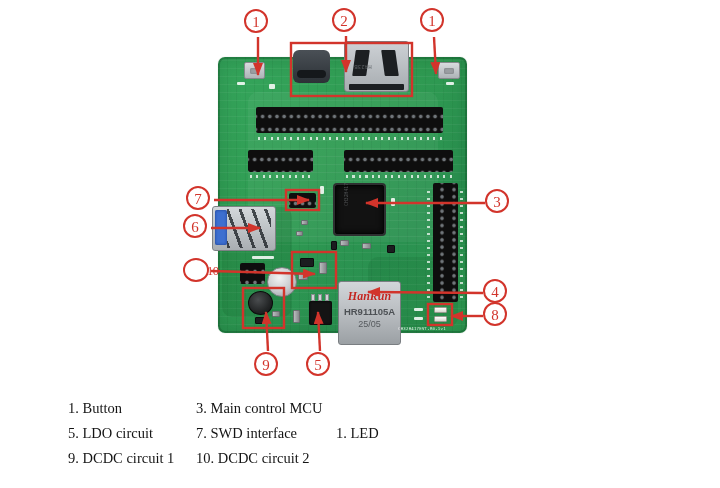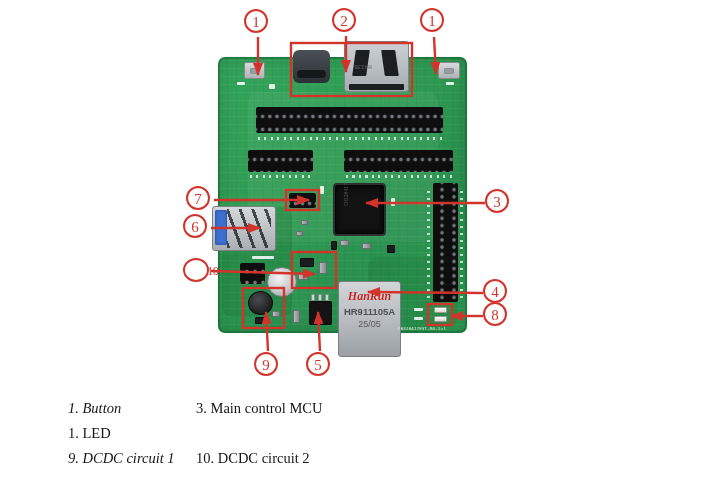--- a/index.html
+++ b/index.html
@@ -74,21 +74,21 @@
   .callout{position:absolute;width:24px;height:24px;border:2.5px solid var(--red);border-radius:50%;
     background:#fff;color:var(--red);text-align:center;
     font:15px/23px "Liberation Serif",serif;z-index:9;}
   .callout.small{font-size:12.5px;letter-spacing:-0.5px;padding-left:22px;}
 
   
   .description{position:absolute;left:0;top:392px;width:720px;color:#141414;
     font-family:"Liberation Serif",serif;font-size:14.5px;}
   .desc-title{margin:6px 0 0 36px;}
   .desc-row{display:flex;margin-left:68px;margin-top:8px;}
-  .desc-row .c0{width:128px;font-style:italic;}
+  .desc-row .c0{width:128px;}
   .desc-row .c1{width:204px;}
   .desc-row .c2{width:140px;}
   .desc-row .c3{flex:1;}
 </style>
 </head>
 <body>
 
 <div class="stage">
   <div class="figure">
 
@@ -137,21 +137,21 @@
     <div class="part coil black" style="left:248px;top:291px;width:25px;height:24px;"></div>
     <div class="part chip-sm" style="left:255px;top:317px;width:13px;height:7px;"></div>
     <div class="part pass" style="left:272px;top:311px;width:8px;height:6px;"></div>
     <div class="part ldo" style="left:309px;top:301px;width:23px;height:24px;">
       <div class="leg" style="left:2px;top:-7px;"></div>
       <div class="leg" style="left:9px;top:-7px;"></div>
       <div class="leg" style="left:16px;top:-7px;"></div>
     </div>
     <div class="part pass" style="left:293px;top:310px;width:7px;height:13px;"></div>
 
-    <div class="part eth" style="left:338px;top:281px;width:63px;height:76px;">
+    <div class="part eth" style="left:338px;top:281px;width:63px;height:64px;">
       <div class="eth-brand">HanRun</div>
       <div class="eth-model">HR911105A</div>
       <div class="eth-date">25/05</div>
     </div>
 
     <div class="part led-chip" style="left:434px;top:307px;width:13px;height:6px;"></div>
     <div class="part led-chip" style="left:434px;top:316px;width:13px;height:6px;"></div>
     <div class="silk" style="left:414px;top:308px;width:9px;height:3px;"></div>
     <div class="silk" style="left:414px;top:317px;width:9px;height:3px;"></div>
 
@@ -208,20 +208,22 @@
     <div class="callout" style="left:254px;top:352px;">9</div>
     <div class="callout" style="left:306px;top:352px;">5</div>
   </div>
 
   <div class="description">
     <div class="desc-row">
       <span class="c0">1. Button</span>
       <span class="c2">3. Main control MCU</span>
     </div>
     <div class="desc-row">
+      <span class="c0">5. LDO circuit</span>
+      <span class="c2">7. SWD interface</span>
       <span class="c3">1. LED</span>
     </div>
     <div class="desc-row">
       <span class="c0">9. DCDC circuit 1</span>
       <span class="c1">10. DCDC circuit 2</span>
       <span class="c2"></span>
       <span class="c3"></span>
     </div>
   </div>
 </div>

